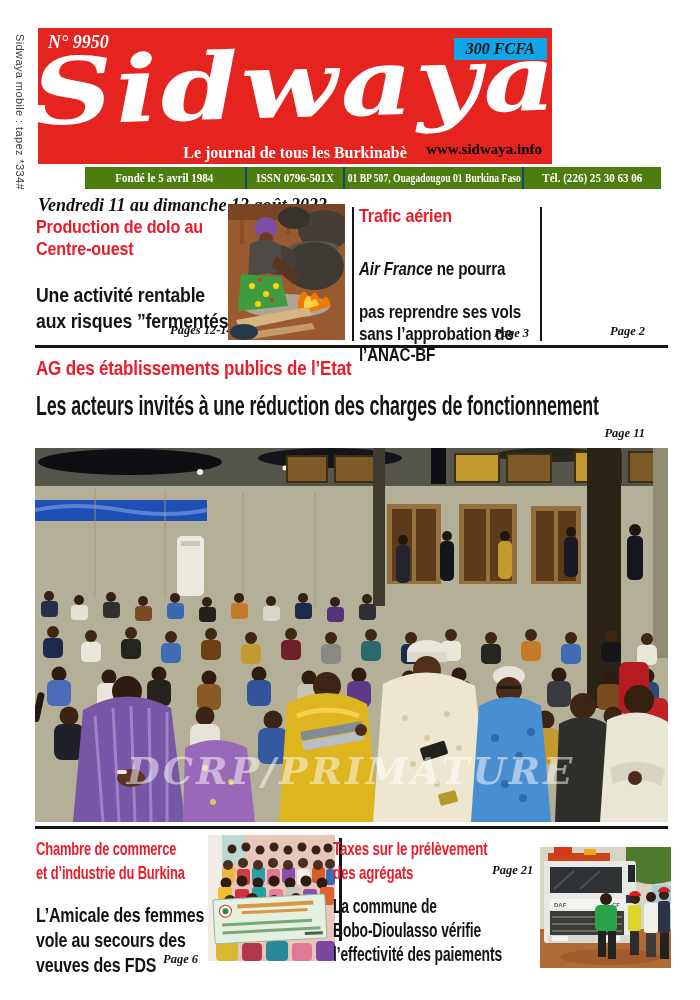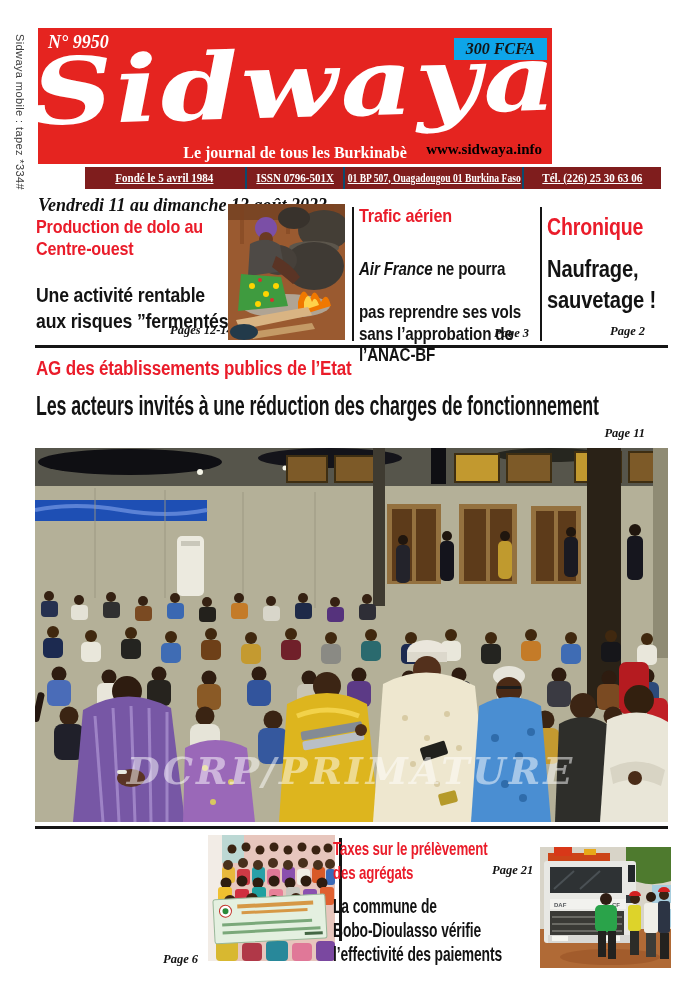--- a/index.html
+++ b/index.html
@@ -13,22 +13,22 @@
 ature               transform:rotate(180deg);font-size:11px;color:#3c3c3c;letter-spacing:.4px;white-space:nowrap;}
   .issue{position:absolute;left:10px;top:4px;color:#fff;font:italic bold 18px "Liberation Serif",serif;}
   .price{position:absolute;right:5px;top:10px;background:#0ea5e9;color:#141414;
          font:italic bold 16px "Liberation Serif",serif;padding:2px 12px;}
   .logo{position:absolute;top:2px;left:50%;color:#fff;font-family:"DejaVu Serif",serif;
         font-style:italic;font-weight:bold;font-size:92px;line-height:1.2;white-space:nowrap;
         transform:translateX(-50%) scaleX(1.22) rotate(-2deg);transform-origin:center;letter-spacing:2px;}
   .tagline{position:absolute;bottom:2px;left:0;right:0;text-align:center;color:#fff;
            font:bold 16px "Liberation Serif",serif;}
   .website{position:absolute;right:10px;bottom:6px;color:#000000;font:bold 15px "Liberation Serif",serif;margin-left:36px;}
-  .strip{position:absolute;left:85px;top:167px;width:576px;height:22px;background:#7f1d1d;
-         display:flex;align-items:stretch;color:#fff;font:bold 12px "Liberation Serif",serif;text-decoration:underline;}
+  .strip{position:absolute;left:85px;top:167px;width:576px;height:22px;background:#4d7c0f;
+         display:flex;align-items:stretch;color:#fff;font:bold 12px "Liberation Serif",serif;}
   .strip .seg{display:flex;align-items:center;justify-content:center;overflow:hidden;}
   .strip .seg+.seg{border-left:2px solid #0c4a6e;}
   .strip .seg span{white-space:nowrap;transform:scaleX(0.92);}
   .date{position:absolute;left:38px;top:195px;font:italic bold 18px "Liberation Serif",serif;color:#101010;}
 
   
   .kicker{color:#ea1c2a;font-weight:bold;white-space:pre-line;width:max-content;
           transform-origin:0 0;line-height:1.16;letter-spacing:-.2px;}
   .hl{color:#131313;font-weight:bold;white-space:pre-line;width:max-content;
       transform-origin:0 0;line-height:1.14;letter-spacing:-.2px;}
@@ -122,25 +122,20 @@
       <div><span class="it">Air France</span><span> ne pourra</span></div>
       <div>pas reprendre ses vols
 sans l’approbation de
 l’ANAC-BF</div>
     </div>
   </div>
   <div class="pref" style="left:494px;top:326px;">Page 3</div>
 
   <div class="vline" style="left:540px;top:207px;width:2px;height:134px"></div>
 
-  <div class="abs" style="left:547px;top:214px;">
-    <div class="kicker" style="font-size:23px;transform:scaleX(0.85)">Chronique</div>
-    <div class="hl" style="font-size:24px;line-height:1.32;margin-top:12px;transform:scaleX(0.84)">Naufrage,
-sauvetage !</div>
-  </div>
   <div class="pref" style="left:610px;top:324px;">Page 2</div>
 
   <div class="hrule" style="left:35px;top:345px;width:633px"></div>
 
   <div class="kicker abs" style="left:36px;top:357px;font-size:20px;transform:scaleX(0.85)">AG des établissements publics de l’Etat</div>
   <div class="hl abs" style="left:36px;top:391px;font-size:27px;transform:scaleX(0.66)">Les acteurs invités à une réduction des charges de fonctionnement</div>
   <div class="pref" style="left:593px;top:426px;width:52px;text-align:right">Page 11</div>
 
   <svg class="abs" style="left:35px;top:448px" width="633" height="374" viewBox="0 0 633 374">
     <rect width="633" height="374" fill="#b4b098"></rect>
@@ -367,20 +362,27 @@
       <path d="M524,276 q24,-14 48,0 l6,98 -58,0z" fill="#2e2e2a"></path>
     <circle cx="604" cy="252" r="15" fill="#33200f"></circle>
     <path d="M572,272 q32,-16 61,2 l0,100 -68,0z" fill="#e9e6d8"></path>
     <path d="M575,320 q28,-14 55,2 l-4,16 q-24,-12 -48,-2z" fill="#d8d4c4"></path>
     <circle cx="600" cy="330" r="7" fill="#4a2c18"></circle>
     <text x="316" y="336" text-anchor="middle" font-family="'DejaVu Serif',serif" font-size="38" font-style="italic" font-weight="bold" fill="#ffffff" fill-opacity="0.5" letter-spacing="3">DCRP/PRIMATURE</text>
   </svg>
 
   <div class="hrule" style="left:35px;top:826px;width:633px"></div>
 
+  <div class="abs" style="left:36px;top:837px;">
+    <div class="kicker" style="font-size:19px;line-height:1.25;transform:scaleX(0.68)">Chambre de commerce
+et d’industrie du Burkina</div>
+    <div class="hl" style="font-size:21px;line-height:1.2;margin-top:17px;transform:scaleX(0.76)">L’Amicale des femmes
+vole au secours des
+veuves des FDS</div>
+  </div>
   <div class="pref" style="left:163px;top:944px;margin-top:8px;">Page 6</div>
 
   <svg class="abs" style="left:208px;top:835px" width="127" height="126" viewBox="0 0 127 126">
     <rect width="127" height="126" fill="#e7c6bd"></rect>
     <rect width="14" height="126" fill="#f2ece6"></rect>
     <rect x="14" width="22" height="28" fill="#bcd8d4"></rect>
     <g fill="#3a2312">
         <circle cx="24" cy="14" r="4.5"></circle>
         <circle cx="38" cy="12" r="4.5"></circle>
         <circle cx="52" cy="15" r="4.5"></circle>

